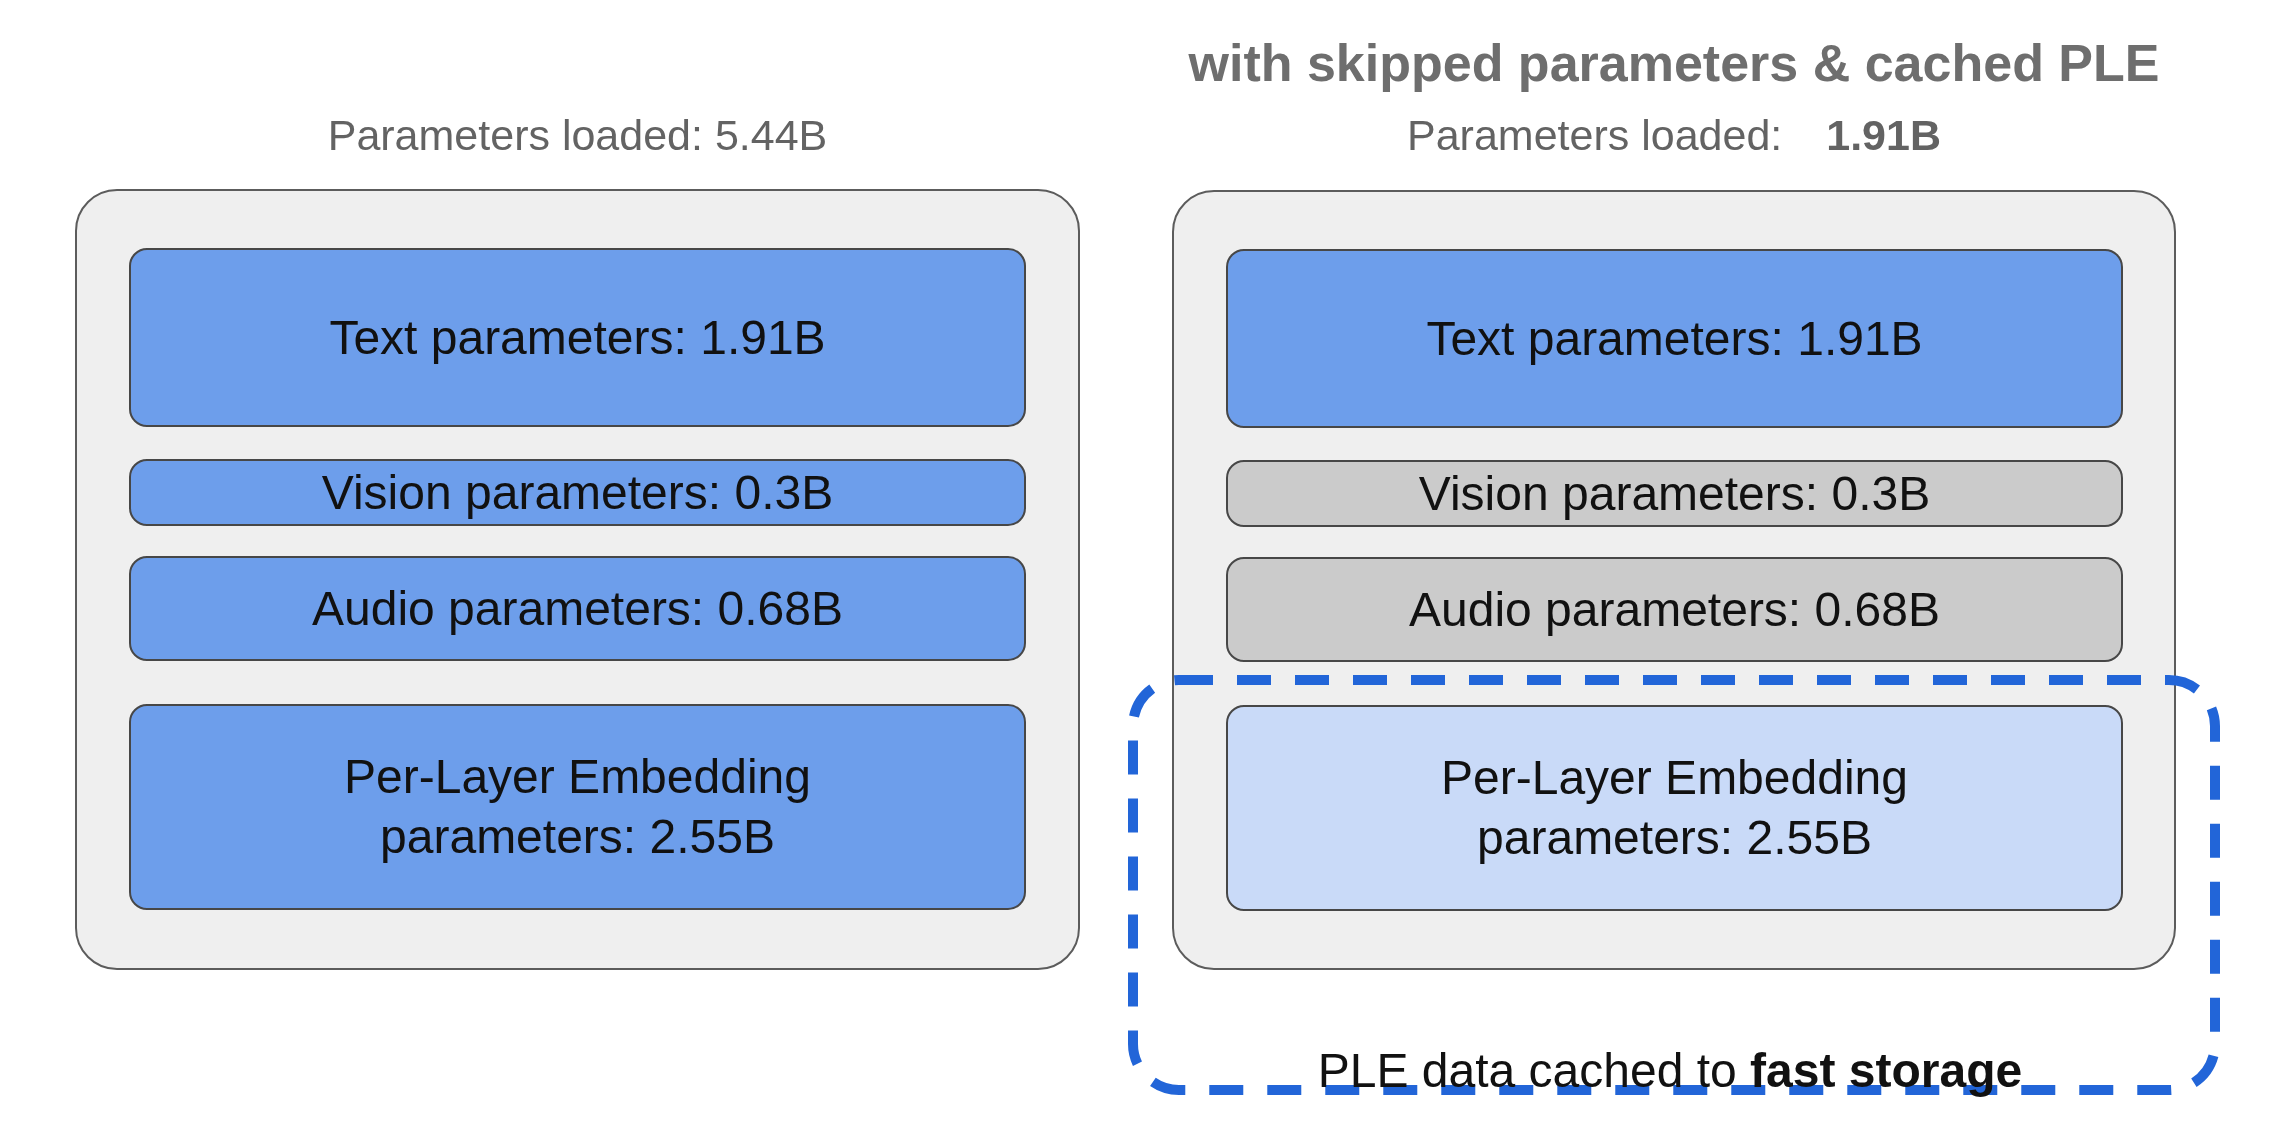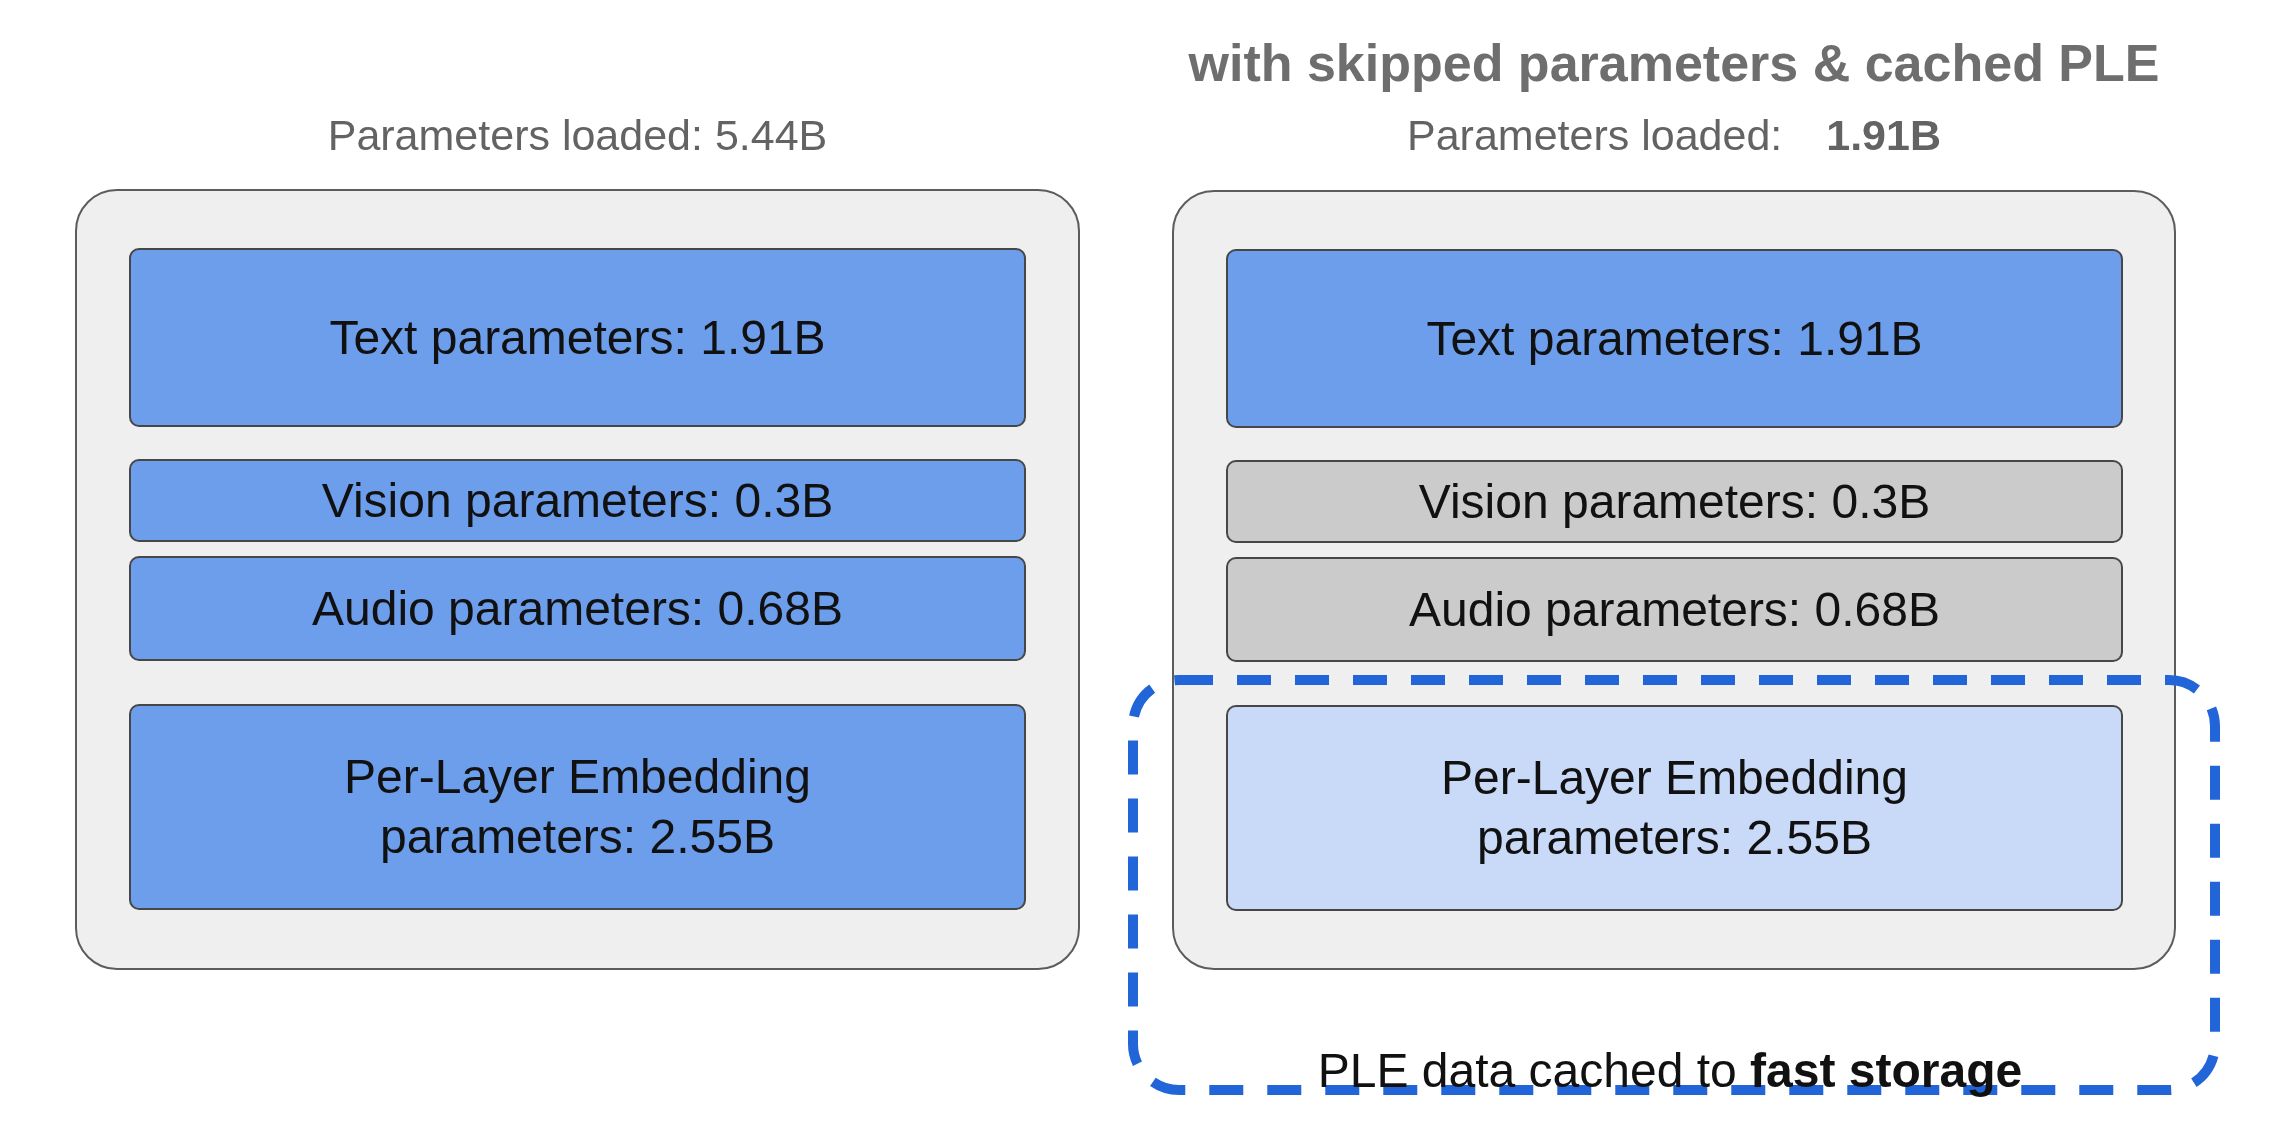--- a/index.html
+++ b/index.html
@@ -44,35 +44,35 @@
     border:2.5px solid var(--container-border);
     border-radius:42px;
     box-sizing:border-box;
   }
   .param-box{
     position:absolute;
     left:52px;
     width:897px;
     box-sizing:border-box;
     border:2.5px solid var(--border-dark);
-    border-radius:10px;
+    border-radius:18px;
     background:var(--blue);
     display:flex;
     flex-direction:column;
     align-items:center;
     justify-content:center;
     font-size:48px;
     line-height:60px;
     color:var(--text-black);
     text-align:center;
   }
   .param-box.skipped{background:var(--gray-box);}
   .param-box.cached{background:var(--light-blue);}
   .box-text{top:57px;height:179px;}
-  .box-vision{top:268px;height:83px;}
+  .box-vision{top:268px;height:67px;}
   .box-audio{top:365px;height:105px;}
   .box-ple{top:513px;height:206px;}
   #left-title,#left-subtitle{left:75px;width:1005px;}
   #right-title,#right-subtitle{left:1172px;width:1004px;}
   #left-title,#right-title{top:34px;}
   #left-subtitle,#right-subtitle{top:110px;}
   #left-container{left:75px;top:189px;width:1005px;height:781px;}
   #right-container{left:1172px;top:190px;width:1004px;height:780px;}
   .dashed-svg{
     position:absolute;

